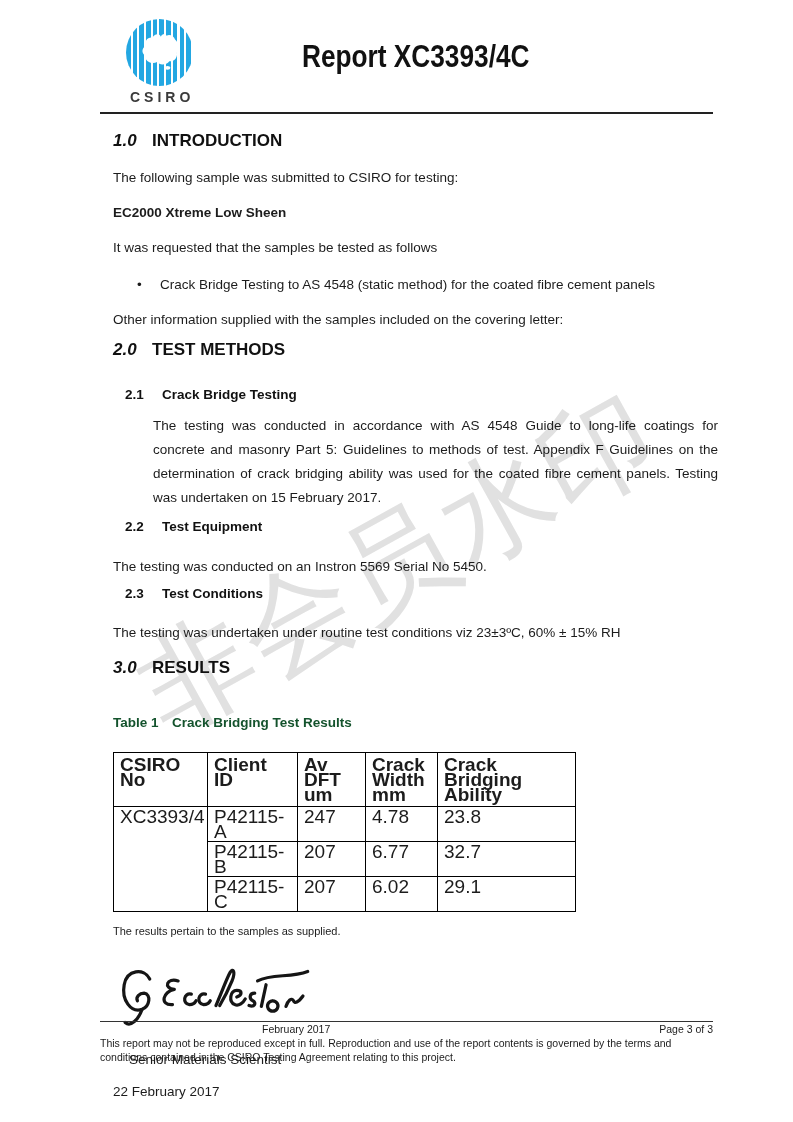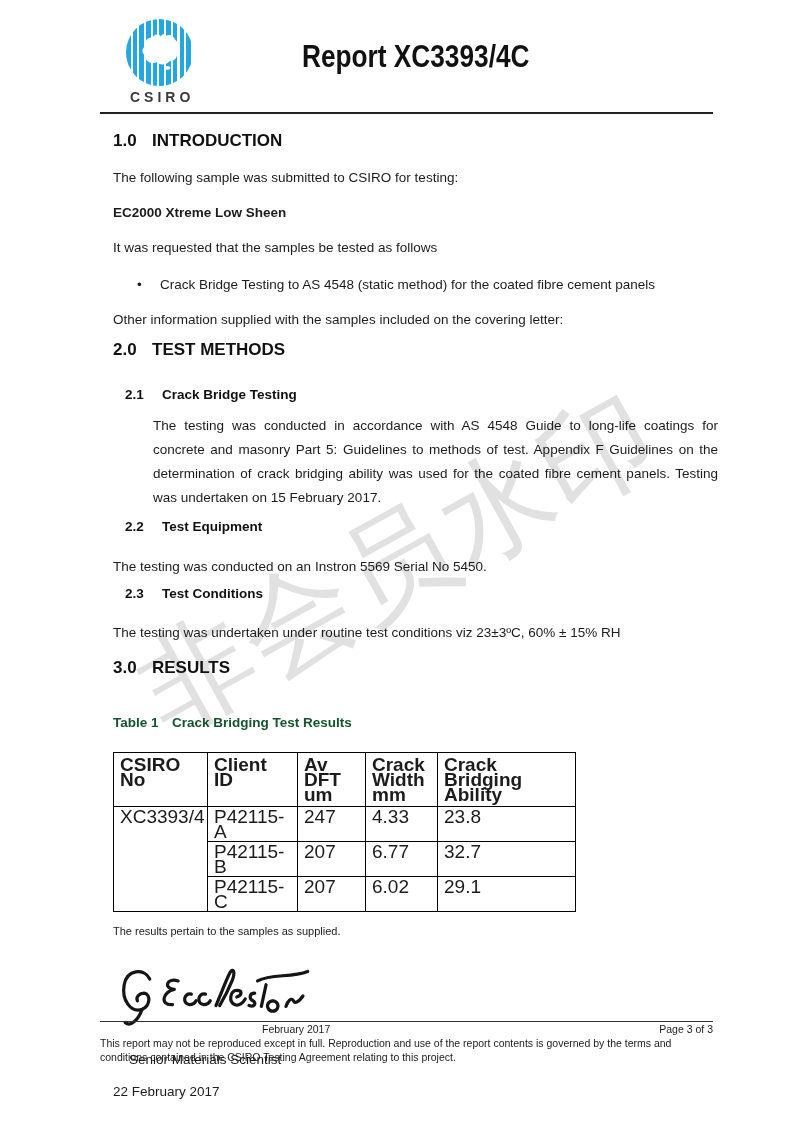--- a/index.html
+++ b/index.html
@@ -28,21 +28,21 @@
   .logo-label { margin-top:3px; font-weight:bold; font-size:14px; letter-spacing:4px; color:#3a3a3a; text-indent:4px; }
   .title-wrap { position:absolute; left:113px; right:75px; top:38px; text-align:center; }
   .report-title {
     display:inline-block; font-weight:bold; font-size:32px; color:#111;
     transform:scaleX(.82); transform-origin:center; letter-spacing:0;
   }
   .header-rule { position:absolute; left:100px; right:80px; top:112px; border-top:2px solid #222; }
   
   .content { position:absolute; left:113px; right:75px; top:132px; z-index:1; }
   .h1 { font-size:17px; line-height:18px; font-weight:bold; margin:0 0 19px 0; color:#111; }
-  .h1 .num { display:inline-block; width:39px; }
+  .h1 .num { display:inline-block; width:39px;font-style:italic; }
   .h2 { font-size:13.5px; line-height:15px; font-weight:bold; margin:0 0 12px 12px; color:#111; }
   .h2 .num { display:inline-block; width:37px; }
   .para { font-size:13.5px; line-height:17px; margin:0 0 18px 0; }
   .para.just { text-align:justify; line-height:24px;margin-left:40px; }
   .bold-line { font-weight:bold; }
   .bullet-row { position:relative; padding-left:47px; font-size:13.5px; line-height:17px; margin:0 0 18px 0; }
   .bullet-row::before { content:"\2022"; position:absolute; left:24px; top:0; font-size:13.5px; }
   .mb20 { margin-bottom:20px; } .mb13 { margin-bottom:13px; } .mb21 { margin-bottom:28px; }
   .mb9 { margin-bottom:9px; } .mb24 { margin-bottom:24px; } .mb11 { margin-bottom:11px; }
   .mb23 { margin-bottom:23px; } .mb38 { margin-bottom:38px; }
@@ -134,21 +134,21 @@
 mm</th>
           <th>Crack Bridging
 Ability</th>
         </tr>
       </thead>
       <tbody>
         <tr>
           <td rowspan="3">XC3393/4</td>
           <td>P42115-A</td>
           <td>247</td>
-          <td>4.33</td>
+          <td>4.78</td>
           <td>23.8</td>
         </tr>
         <tr>
           <td>P42115-B</td>
           <td>207</td>
           <td>6.77</td>
           <td>32.7</td>
         </tr>
         <tr>
           <td>P42115-C</td>

